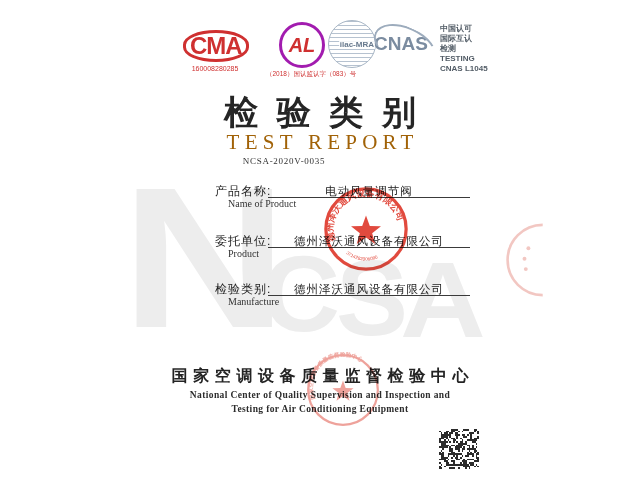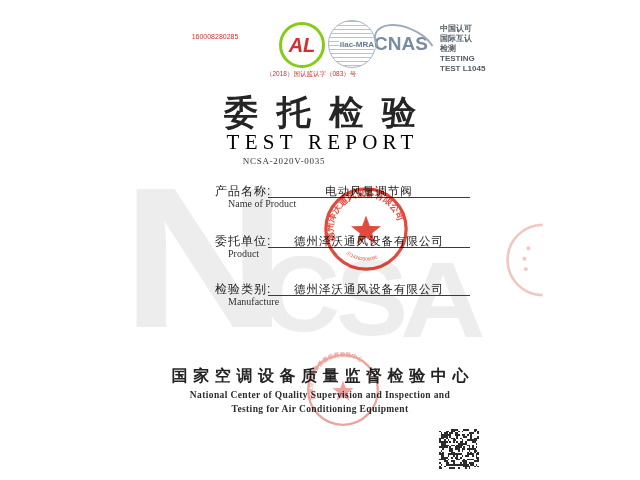--- a/index.html
+++ b/index.html
@@ -12,42 +12,42 @@
   .wm-c{left:262px;top:240px;font-size:108px;}
   .wm-s{left:336px;top:244px;font-size:108px;}
   .wm-a{left:404px;top:246px;font-size:108px;transform:scaleX(1.1);}
   
   .logos{position:absolute;left:0;top:0;width:640px;height:90px;z-index:2;}
   .cma{position:absolute;left:183px;top:30px;width:64px;text-align:center;}
   .cma-mark{color:#cf3030;font-weight:bold;font-size:24px;letter-spacing:-1px;
             border:3px solid #cf3030;border-radius:50%/46%;padding:0 4px;line-height:26px;display:inline-block;}
   .logo-num{color:#cf3030;font-size:7px;margin-top:3px;white-space:nowrap;}
   .cal{position:absolute;left:266px;top:22px;width:72px;text-align:center;}
-  .cal-circle{width:40px;height:40px;border:3px solid #84cc16;border-radius:50%;margin:0 auto;
+  .cal-circle{width:40px;height:40px;border:3px solid #a21caf;border-radius:50%;margin:0 auto;
               display:flex;align-items:center;justify-content:center;color:#cf3030;
               font-weight:bold;font-size:20px;font-style:italic;}
   .cal-cap{color:#cf3030;font-size:6.5px;margin-top:2px;white-space:nowrap;}
   .ilac{position:absolute;left:328px;top:20px;width:46px;height:46px;border-radius:50%;
         border:1px solid #a9b7c6;
         background:repeating-linear-gradient(#b6c2d0 0 1px,transparent 1px 4px);
         display:flex;align-items:center;justify-content:flex-end;}
   .ilac-label{background:rgba(255,255,255,.85);color:#67798d;font-weight:bold;font-size:8px;
               padding:0 1px;white-space:nowrap;}
   .cnas{position:absolute;left:374px;top:33px;width:60px;height:30px;}
   .cnas-text{color:#7b8ca0;font-weight:bold;font-size:19px;letter-spacing:0;}
   .cnas-swoosh{position:absolute;left:-2px;top:-6px;width:62px;height:34px;
                border:2px solid #9dacbd;border-radius:50%;border-bottom-color:transparent;
                border-right-color:transparent;transform:rotate(24deg);}
   .accred{position:absolute;left:440px;top:24px;color:#525c66;font-weight:bold;
           font-size:8px;line-height:10px;}
   
   .title-cn{position:absolute;left:0;top:90px;width:640px;text-align:center;z-index:2;
             font-size:34px;font-weight:bold;letter-spacing:.55em;text-indent:.55em;color:#252525;}
   .title-en{position:absolute;left:0;top:130px;width:640px;text-align:center;z-index:2;
-            font-family:"Liberation Serif",serif;font-size:21px;letter-spacing:.25em;text-indent:.25em;color:#000000;}
+            font-family:"Liberation Serif",serif;font-size:21px;letter-spacing:.25em;text-indent:.25em;color:#a16207;}
   .report-no{position:absolute;left:0;top:156px;width:568px;text-align:center;z-index:2;
              font-family:"Liberation Serif",serif;font-size:9px;letter-spacing:.08em;color:#333;}
   
   .frow{position:absolute;left:0;width:640px;height:34px;z-index:2;}
   .frow .lab-cn{position:absolute;left:215px;top:0;font-size:12px;color:#222;letter-spacing:1px;}
   .frow .lab-en{position:absolute;left:228px;top:15px;font-family:"Liberation Serif",serif;
                 font-size:10px;color:#333;}
   .frow .uline{position:absolute;left:268px;top:0;width:202px;height:14px;border-bottom:1px solid #3a3a3a;}
   .frow .fval{position:absolute;left:268px;top:1px;width:202px;text-align:center;
               font-size:11.5px;color:#222;letter-spacing:1px;}
@@ -71,43 +71,44 @@
 
 <div class="page">
 
   <div class="wm wm-n">N</div>
   <div class="wm wm-c">C</div>
   <div class="wm wm-s">S</div>
   <div class="wm wm-a">A</div>
 
   <div class="logos">
     <div class="cma">
+      <span class="cma-mark">CMA</span>
       <div class="logo-num">160008280285</div>
     </div>
     <div class="cal">
       <div class="cal-circle">AL</div>
       <div class="cal-cap">（2018）国认监认字（083）号</div>
     </div>
     <div class="ilac">
       <span class="ilac-label">ilac-MRA</span>
     </div>
     <div class="cnas">
       <div class="cnas-swoosh"></div>
       <span class="cnas-text">CNAS</span>
     </div>
     <div class="accred">
       <div>中国认可</div>
       <div>国际互认</div>
       <div>检测</div>
       <div>TESTING</div>
-      <div>TEST L1045</div>
+      <div>CNAS L1045</div>
     </div>
   </div>
 
-  <div class="title-cn">委托检验</div>
+  <div class="title-cn">检验类别</div>
   <div class="title-en">TEST REPORT</div>
   <div class="report-no">NCSA-2020V-0035</div>
 
   <div class="frow" style="top:183px">
     <span class="lab-cn">产品名称:</span>
     <span class="lab-en">Name of Product</span>
     <span class="fval">电动风量调节阀</span>
     <span class="uline"></span>
   </div>
   <div class="frow" style="top:233px">

